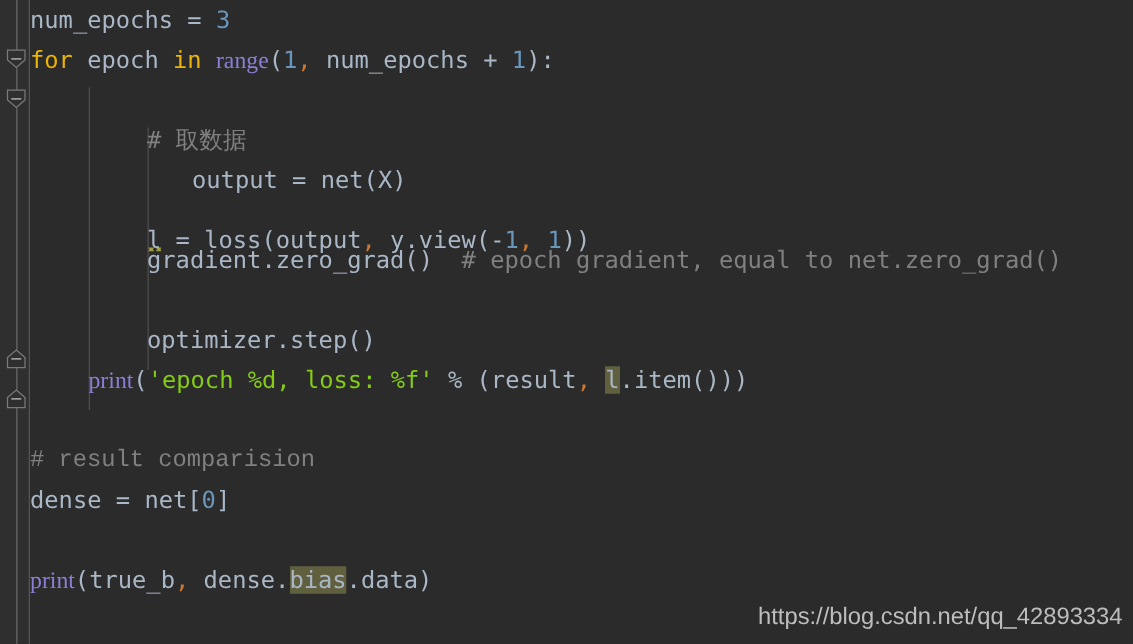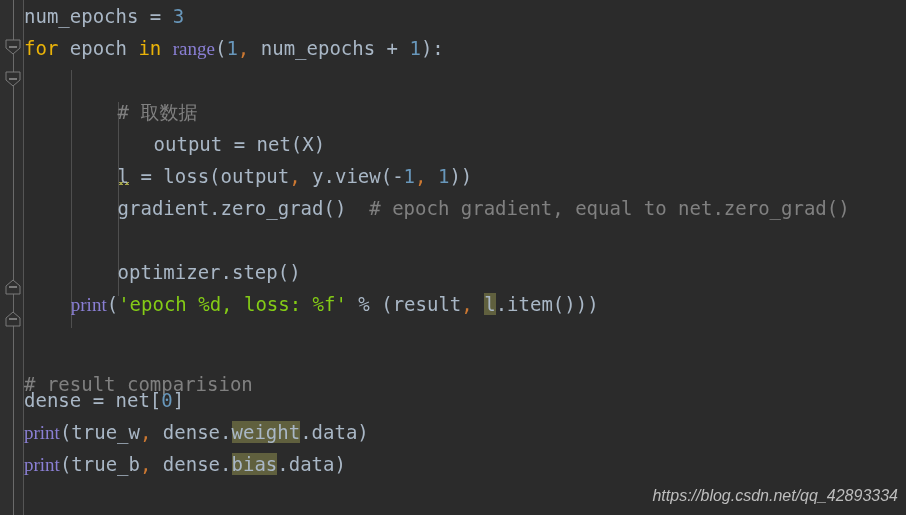--- a/index.html
+++ b/index.html
@@ -96,24 +96,23 @@
       linear-gradient(45deg, transparent 40%, #a5a54a 40%, #a5a54a 60%, transparent 60%),
       linear-gradient(-45deg, transparent 40%, #a5a54a 40%, #a5a54a 60%, transparent 60%);
   }
 
   
   #watermark {
     position: absolute;
     right: 8px;
     bottom: 10px;
     font-family: "Liberation Sans", sans-serif;
-    font-size: 16px;
+    font-size: 19px;
     color: #bdbdbd;
     white-space: pre;
-    font-style: italic;
   }
 </style>
 </head>
 <body>
 
 <div id="editor">
 
   <div id="gutter">
     <div id="gutter-line"></div>
 
@@ -151,25 +150,24 @@
 
   <div id="code">
 
     <div class="indent-guide" style="left:47px;  top:70px;  height:258px;"></div>
     <div class="indent-guide" style="left:94px;  top:102px; height:194px;"></div>
 
   <div class="line" style="top: 0px; left: 0px;"><span class="id">num_epochs</span><span class="punc"> = </span><span class="num">3</span></div>
       <div class="line" style="top: 32px; left: 0px;"><span class="kw">for</span><span class="id"> epoch </span><span class="kw">in</span><span class="punc"> </span><span class="fn">range</span><span class="punc">(</span><span class="num">1</span><span class="comma">,</span><span class="id"> num_epochs + </span><span class="num">1</span><span class="punc">):</span></div>
       <div class="line" style="top: 96px; left: 93.6px; text-align: center;"><span class="cmt"># 取数据</span></div>
       <div class="line" style="top: 128px; left: 93.6px; margin-left: 36px;"><span class="id">output = net(X)</span></div>
-      <div class="line" style="top: 160px; left: 93.6px;"><span class="id warn">l</span><span class="id"> = loss(output</span><span class="comma">,</span><span class="id"> y.view(-</span><span class="num">1</span><span class="comma">,</span><span class="punc"> </span><span class="num">1</span><span class="punc">))</span></div>
+      <div class="line" style="top: 176px; left: 93.6px;"><span class="id warn">l</span><span class="id"> = loss(output</span><span class="comma">,</span><span class="id"> y.view(-</span><span class="num">1</span><span class="comma">,</span><span class="punc"> </span><span class="num">1</span><span class="punc">))</span></div>
       <div class="line" style="top: 192px; left: 93.6px;"><span class="id">gradient.zero_grad()</span><span class="cmt">  # epoch gradient, equal to net.zero_grad()</span></div>
       <div class="line" style="top: 256px; left: 93.6px;"><span class="id">optimizer.step()</span></div>
       <div class="line" style="top: 288px; left: 46.8px;"><span class="fn">print</span><span class="punc">(</span><span class="str">'epoch %d, loss: %f'</span><span class="id"> % (result</span><span class="comma">,</span><span class="punc"> </span><span class="id hl">l</span><span class="id">.item()))</span></div>
       <div class="line" style="top: 320px; left: 0px;"></div>
-      <div class="line" style="top: 368px; left: 0px;"><span class="cmt"># result comparision</span></div>
+      <div class="line" style="top: 352px; left: 0px; font-family: Liberation Mono, monospace;"><span class="cmt"># result comparision</span></div>
       <div class="line" style="top: 384px; left: 0px;"><span class="id">dense = net[</span><span class="num">0</span><span class="punc">]</span></div>
-      <div class="line" style="top: 416px; left: 0px;"><span class="fn">print</span><span class="id">(true_w</span><span class="comma">,</span><span class="id"> dense.</span><span class="id hl">weight</span><span class="id">.data)</span></div>
       <div class="line" style="top: 448px; left: 0px; text-align: right;"><span class="fn">print</span><span class="id">(true_b</span><span class="comma">,</span><span class="id"> dense.</span><span class="id hl">bias</span><span class="id">.data)</span></div>
     </div>
 
   <div id="watermark">https://blog.csdn.net/qq_42893334</div>
 </div>
 
 </body></html>

